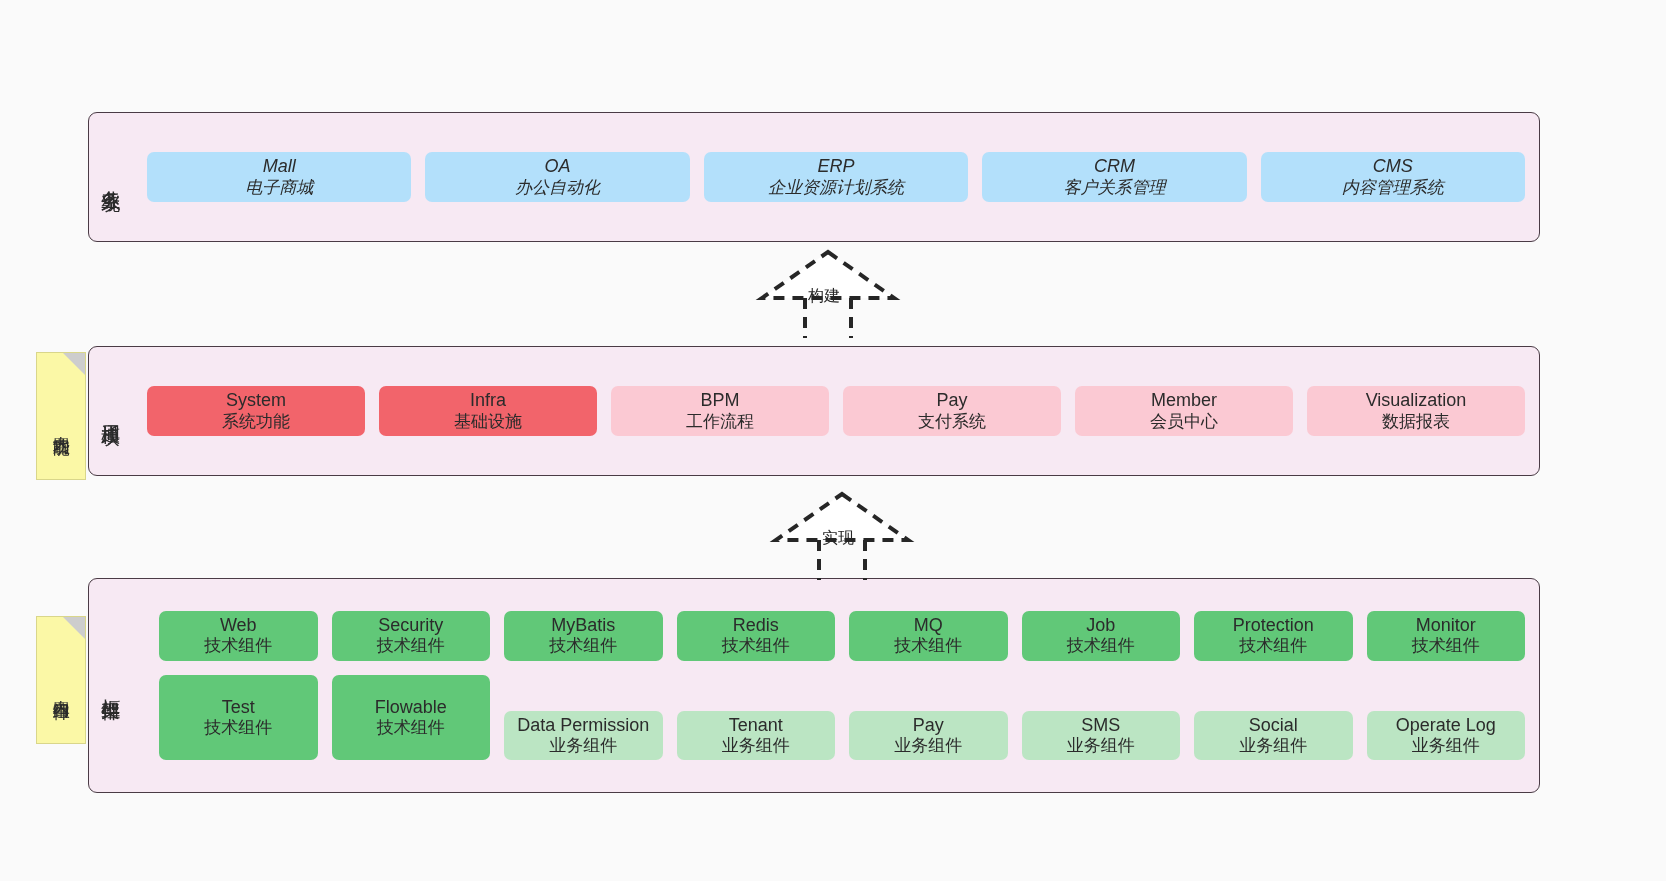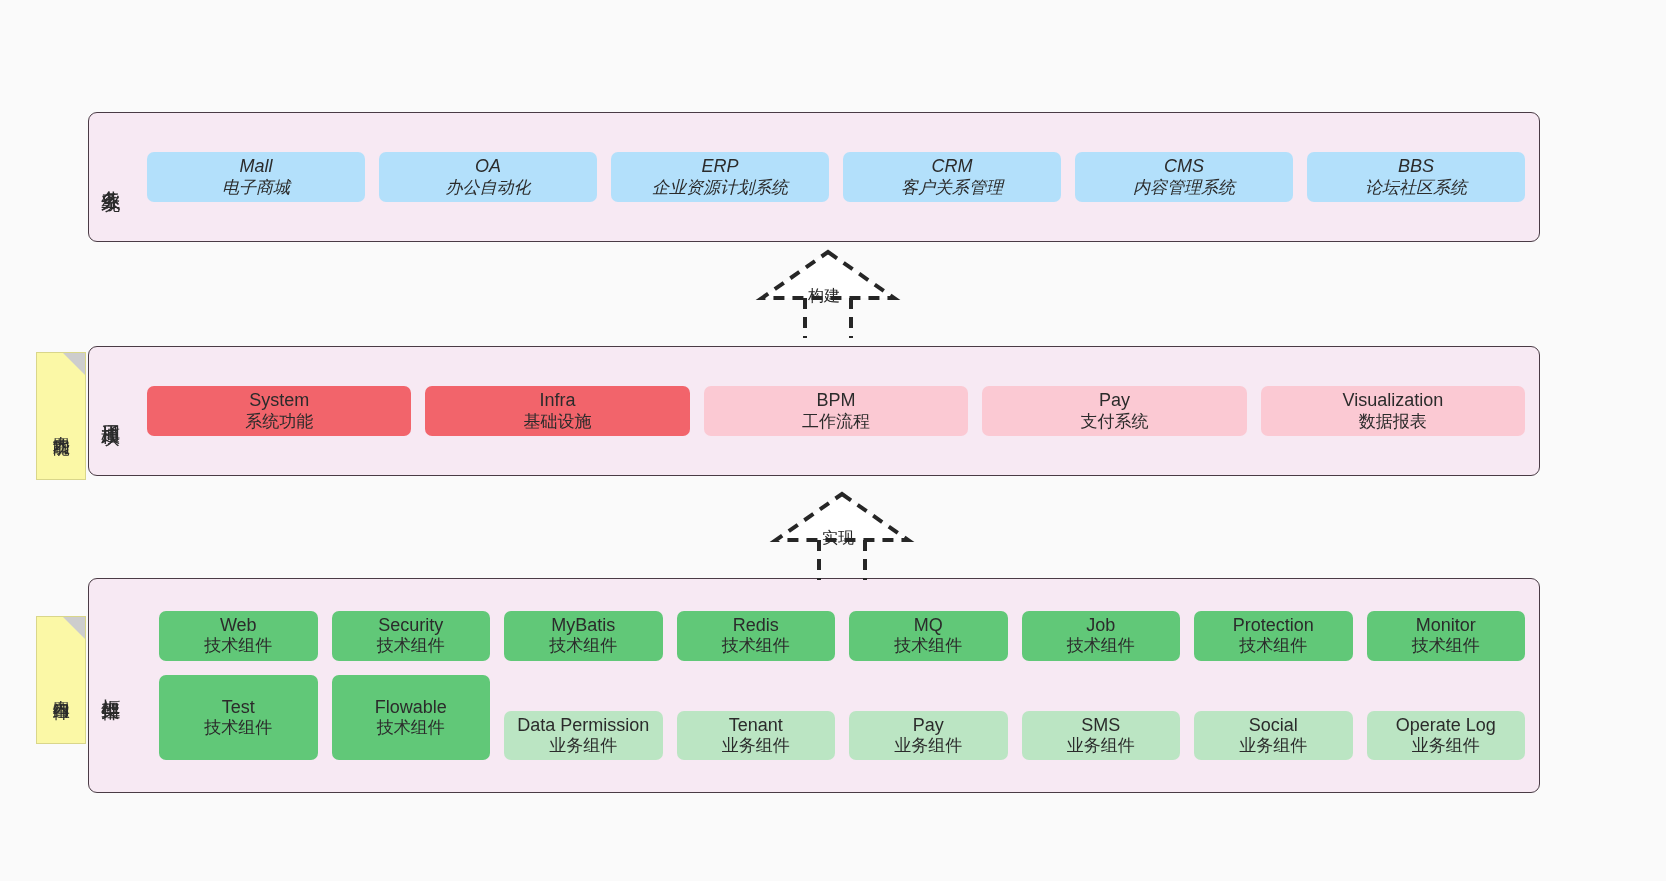--- a/index.html
+++ b/index.html
@@ -133,24 +133,20 @@
           <span class="t2">企业资源计划系统</span>
         </div>
         <div class="cell c-blue">
           <span class="t1">CRM</span>
           <span class="t2">客户关系管理</span>
         </div>
         <div class="cell c-blue">
           <span class="t1">CMS</span>
           <span class="t2">内容管理系统</span>
         </div>
-        <div class="cell c-blue">
-          <span class="t1">BBS</span>
-          <span class="t2">论坛社区系统</span>
-        </div>
       </div>
     </div>
   </div>
 
   <div class="arrow" style="left:758px; top:248px; width:140px; height:90px;">
     <svg width="140" height="90" viewBox="0 0 140 90">
       <path d="M 70 4 L 136 50 L 4 50 Z" fill="#ffffff" stroke="#262626" stroke-width="4" stroke-dasharray="11 8" stroke-linejoin="miter"></path>
       <path d="M 47 50 L 47 90 M 93 50 L 93 90" stroke="#262626" stroke-width="4" stroke-dasharray="11 8" fill="none"></path>
     </svg>
     <span class="arrow-label" style="left:50px; top:38px;">构建</span>
@@ -174,20 +170,24 @@
         </div>
         <div class="cell c-pink">
           <span class="t1">BPM</span>
           <span class="t2">工作流程</span>
         </div>
         <div class="cell c-pink">
           <span class="t1">Pay</span>
           <span class="t2">支付系统</span>
         </div>
         <div class="cell c-pink">
+          <span class="t1">Member</span>
+          <span class="t2">会员中心</span>
+        </div>
+        <div class="cell c-pink">
           <span class="t1">Visualization</span>
           <span class="t2">数据报表</span>
         </div>
       </div>
     </div>
   </div>
 
   <div class="arrow" style="left:772px; top:490px; width:140px; height:90px;">
     <svg width="140" height="90" viewBox="0 0 140 90">
       <path d="M 70 4 L 136 50 L 4 50 Z" fill="#ffffff" stroke="#262626" stroke-width="4" stroke-dasharray="11 8" stroke-linejoin="miter"></path>

